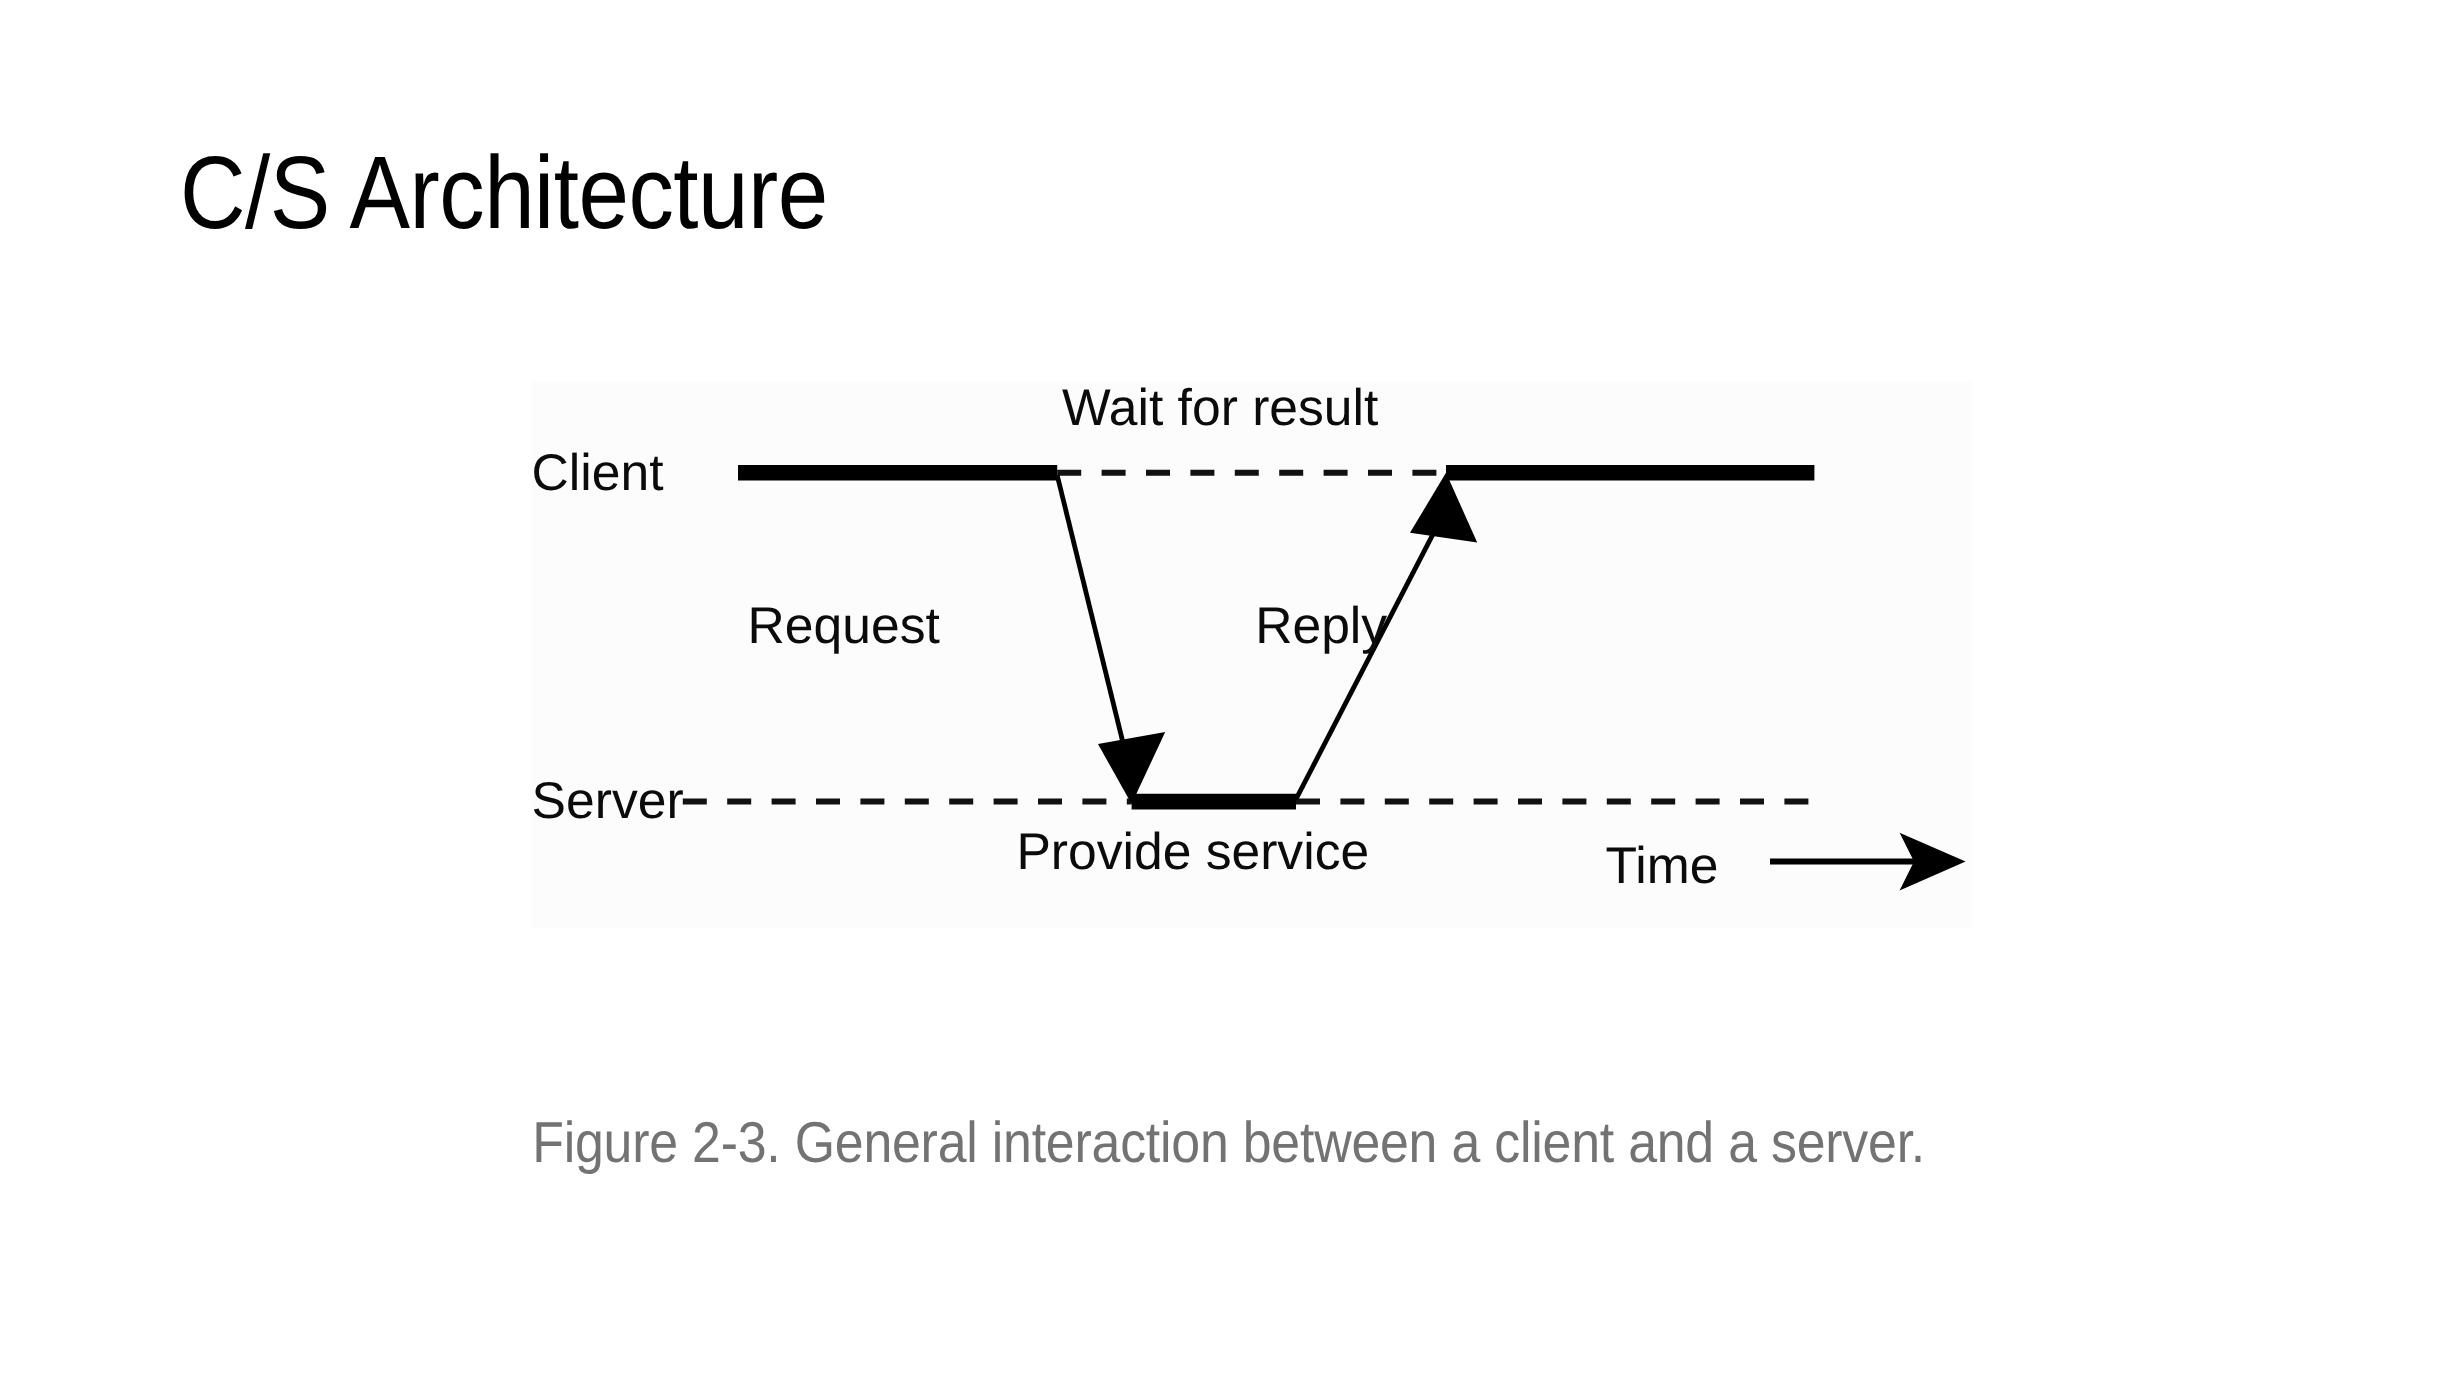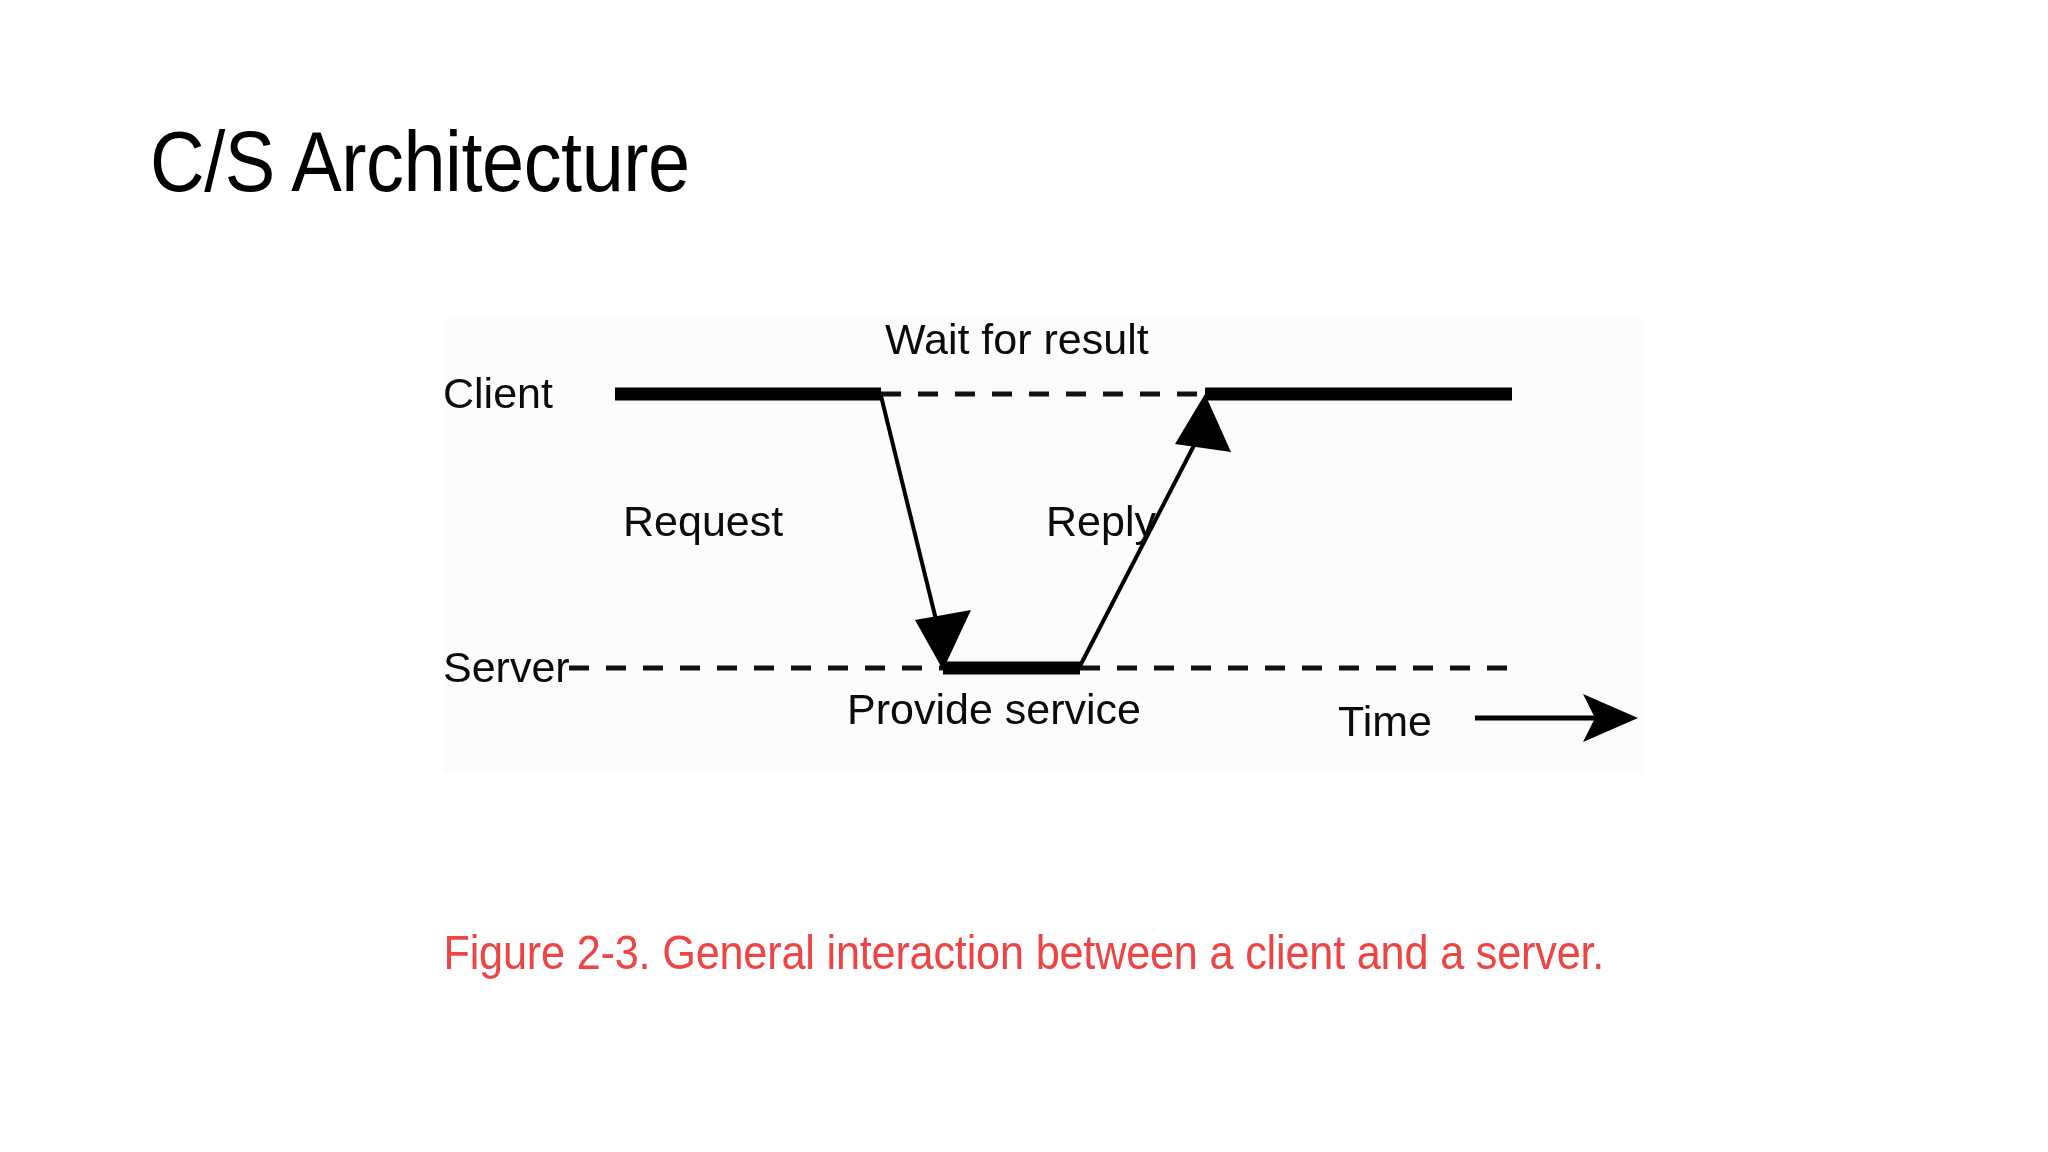--- a/index.html
+++ b/index.html
@@ -60,21 +60,21 @@
   
   #figure-caption {
     position: absolute;
     left: 0;
     top: 925px;
     width: 2048px;
     text-align: center;
     font-family: "Liberation Sans", sans-serif;
     font-size: 48px;
     font-weight: 400;
-    color: #ef4444;
+    color: #737373;
     letter-spacing: -0.2px;
     white-space: nowrap;
   }
   #figure-caption .capinner {
     display: inline-block;
     transform: scaleX(0.90);
     transform-origin: center top;
   }
 
   .diag-text {

